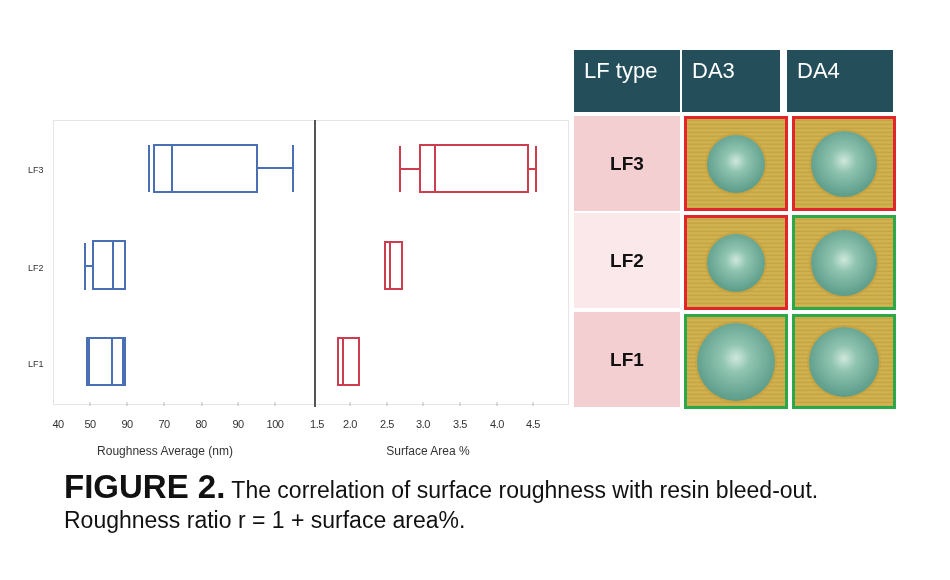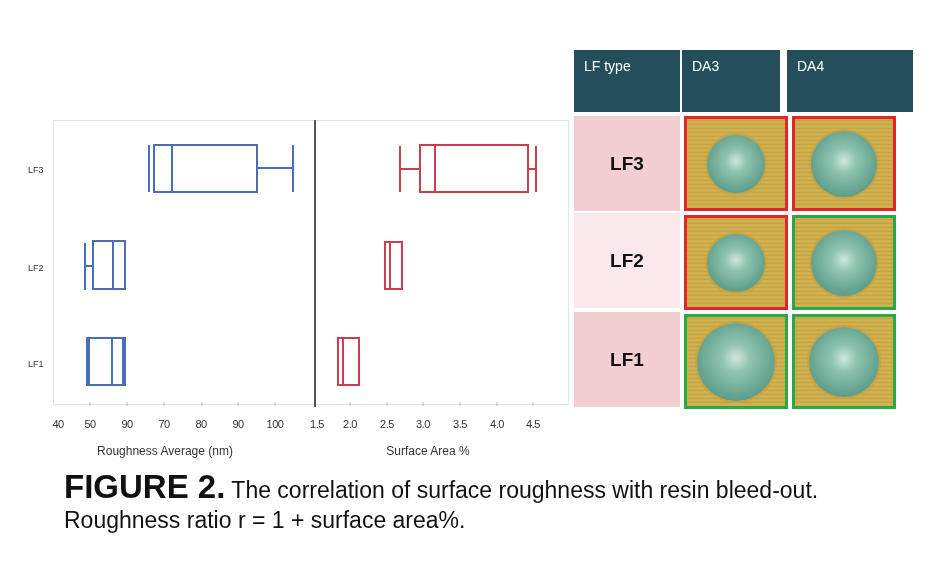--- a/index.html
+++ b/index.html
@@ -4,21 +4,21 @@
 <style>
   html, body { margin:0; padding:0; background:#ffffff; }
   body { width:950px; height:580px; position:relative; overflow:hidden; font-family:"Liberation Sans", sans-serif; }
   .plot-frame { position:absolute; left:53px; top:120px; width:516px; height:285px; border:1px solid #e4e4e4; background:#fff; box-sizing:border-box; }
   .divider { position:absolute; left:314px; top:120px; width:2px; height:287px; background:#555; }
   .ytick { position:absolute; left:28px; font-size:9px; color:#333; transform:translateY(-50%); }
   .xtick { position:absolute; top:418px; font-size:11px; color:#333; transform:translateX(-50%); letter-spacing:-0.5px; }
   .xlabel { position:absolute; top:444px; font-size:12px; color:#333; transform:translateX(-50%); white-space:nowrap; }
   svg.plot { position:absolute; left:0; top:0; }
   .tbl { position:absolute; left:574px; top:50px; }
-  .hdr { position:absolute; top:0; height:62px; background:#244f5a; color:#fff; font-size:14px; box-sizing:border-box; padding:8px 0 0 10px; }
+  .hdr { position:absolute; top:0; height:62px; background:#244f5a; color:#fff; font-size:22px; box-sizing:border-box; padding:8px 0 0 10px; }
   .rowlabel { position:absolute; left:0; width:106px; height:95px; display:flex; align-items:center; justify-content:center; font-size:19px; font-weight:bold; color:#111; }
   .cell { position:absolute; width:104px; height:95px; box-sizing:border-box; border:3px solid; background:repeating-linear-gradient(0deg, #c9a944 0px, #d4b655 2px, #bfa03e 4px); display:flex; align-items:center; justify-content:center; }
   .cell.red { border-color:#e0262b; }
   .cell.green { border-color:#2aa84a; }
   .dot { border-radius:50%; background:radial-gradient(circle at 50% 45%, #cfe8dc 0%, #8fc4b0 25%, #5f9f8c 70%, #4a8575 100%); box-shadow:0 0 0 2px rgba(200,160,60,0.7); }
   .caption { position:absolute; left:64px; top:472px; font-size:23px; color:#111; line-height:30px; width:840px; }
   .caption b { font-weight:bold; font-size:33px; }
 </style>
 </head>
 <body>
@@ -97,21 +97,21 @@
   <span class="xtick" style="left:497px">4.0</span>
   <span class="xtick" style="left:533px">4.5</span>
 
   <span class="xlabel" style="left:165px">Roughness Average (nm)</span>
   <span class="xlabel" style="left:428px">Surface Area %</span>
 </div>
 
 <div class="tbl">
   <div class="hdr" style="left:0;width:106px">LF type</div>
   <div class="hdr" style="left:108px;width:98px">DA3</div>
-  <div class="hdr" style="left:213px;width:126px">DA4</div>
+  <div class="hdr" style="left:213px;width:106px">DA4</div>
 
   <div class="rowlabel" style="top:66px;background:#f4cfd2">LF3</div>
   <div class="rowlabel" style="top:163px;background:#fbe8ea">LF2</div>
   <div class="rowlabel" style="top:262px;background:#f4cfd2">LF1</div>
 
   <div class="cell red" style="left:110px;top:66px">
       <div class="dot" style="width:58px;height:58px"></div>
     </div>
   <div class="cell red" style="left:218px;top:66px">
       <div class="dot" style="width:66px;height:66px"></div>

